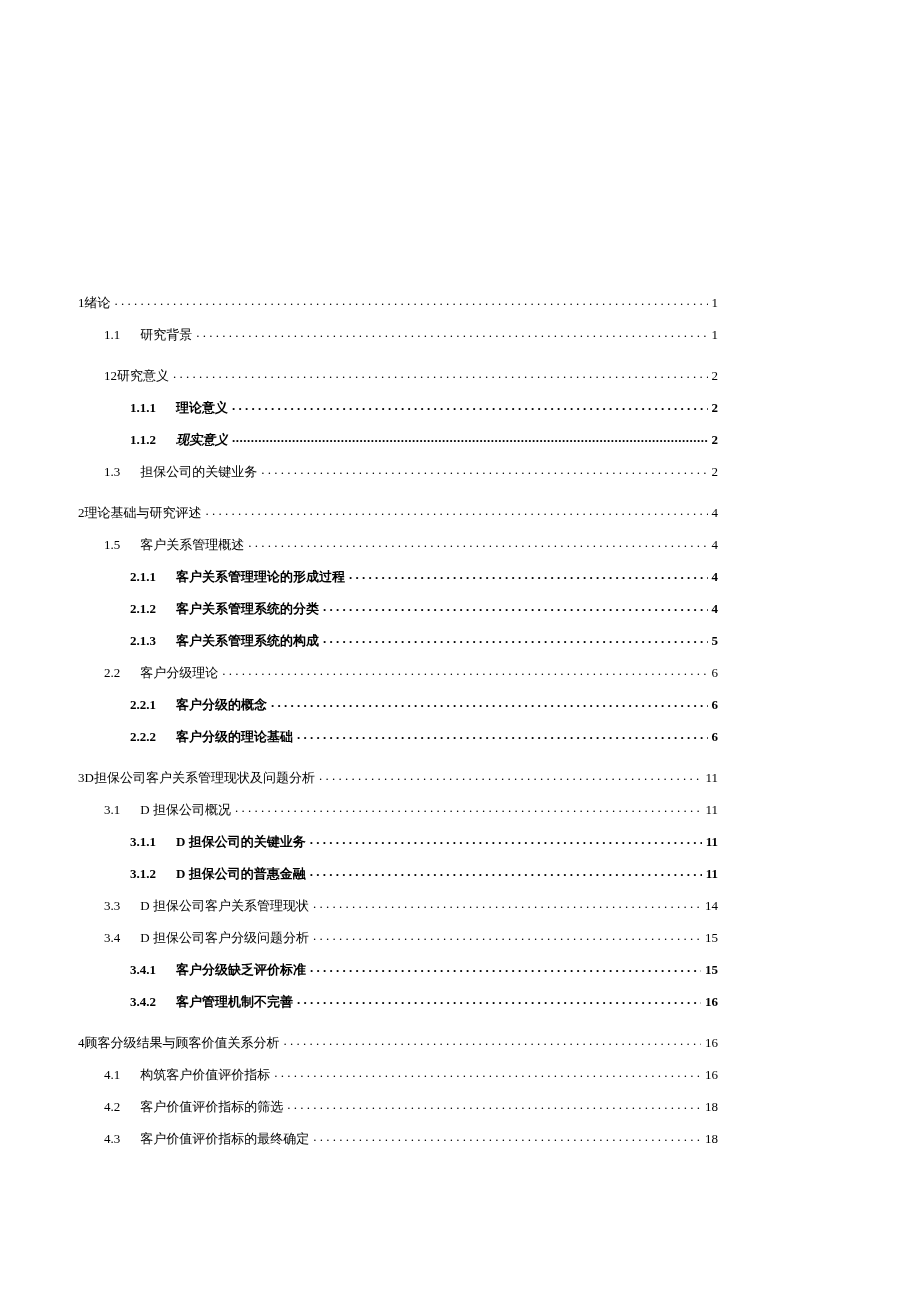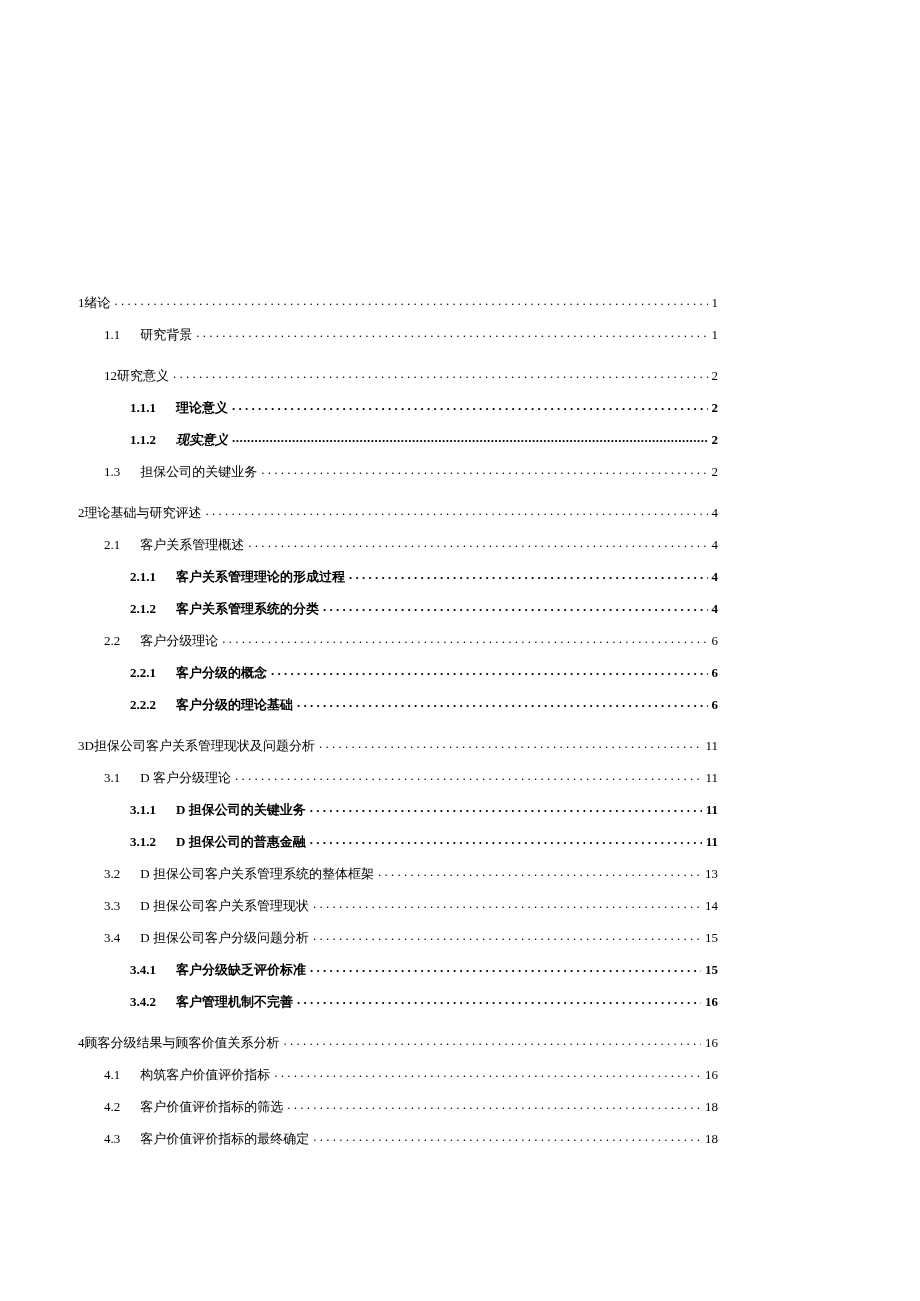--- a/index.html
+++ b/index.html
@@ -110,37 +110,43 @@
         <span class="toc-leader"></span>
         <span class="toc-page">2</span>
       </div>
       <div class="toc-row indent-0">
         <span class="toc-num">2</span>
         <span class="toc-title nosep">理论基础与研究评述</span>
         <span class="toc-leader"></span>
         <span class="toc-page">4</span>
       </div>
       <div class="toc-row indent-1">
-        <span class="toc-num">2.1</span>
+        <span class="toc-num">1.5</span>
         <span class="toc-title">客户关系管理概述</span>
         <span class="toc-leader"></span>
         <span class="toc-page">4</span>
       </div>
       <div class="toc-row indent-2">
         <span class="toc-num">2.1.1</span>
         <span class="toc-title">客户关系管理理论的形成过程</span>
         <span class="toc-leader"></span>
         <span class="toc-page">4</span>
       </div>
       <div class="toc-row indent-2">
         <span class="toc-num">2.1.2</span>
         <span class="toc-title">客户关系管理系统的分类</span>
         <span class="toc-leader"></span>
         <span class="toc-page">4</span>
       </div>
+      <div class="toc-row indent-2">
+        <span class="toc-num">2.1.3</span>
+        <span class="toc-title">客户关系管理系统的构成</span>
+        <span class="toc-leader"></span>
+        <span class="toc-page">5</span>
+      </div>
       <div class="toc-row indent-1">
         <span class="toc-num">2.2</span>
         <span class="toc-title">客户分级理论</span>
         <span class="toc-leader"></span>
         <span class="toc-page">6</span>
       </div>
       <div class="toc-row indent-2">
         <span class="toc-num">2.2.1</span>
         <span class="toc-title">客户分级的概念</span>
         <span class="toc-leader"></span>
@@ -153,41 +159,35 @@
         <span class="toc-page">6</span>
       </div>
       <div class="toc-row indent-0">
         <span class="toc-num">3D</span>
         <span class="toc-title nosep"> 担保公司客户关系管理现状及问题分析</span>
         <span class="toc-leader"></span>
         <span class="toc-page">11</span>
       </div>
       <div class="toc-row indent-1">
         <span class="toc-num">3.1</span>
-        <span class="toc-title">D 客户分级理论</span>
+        <span class="toc-title">D 担保公司概况</span>
         <span class="toc-leader"></span>
         <span class="toc-page">11</span>
       </div>
       <div class="toc-row indent-2">
         <span class="toc-num">3.1.1</span>
         <span class="toc-title">D 担保公司的关键业务</span>
         <span class="toc-leader"></span>
         <span class="toc-page">11</span>
       </div>
       <div class="toc-row indent-2">
         <span class="toc-num">3.1.2</span>
         <span class="toc-title">D 担保公司的普惠金融</span>
         <span class="toc-leader"></span>
         <span class="toc-page">11</span>
-      </div>
-      <div class="toc-row indent-1">
-        <span class="toc-num">3.2</span>
-        <span class="toc-title">D 担保公司客户关系管理系统的整体框架</span>
-        <span class="toc-leader"></span>
-        <span class="toc-page">13</span>
       </div>
       <div class="toc-row indent-1">
         <span class="toc-num">3.3</span>
         <span class="toc-title">D 担保公司客户关系管理现状</span>
         <span class="toc-leader"></span>
         <span class="toc-page">14</span>
       </div>
       <div class="toc-row indent-1">
         <span class="toc-num">3.4</span>
         <span class="toc-title">D 担保公司客户分级问题分析</span>

